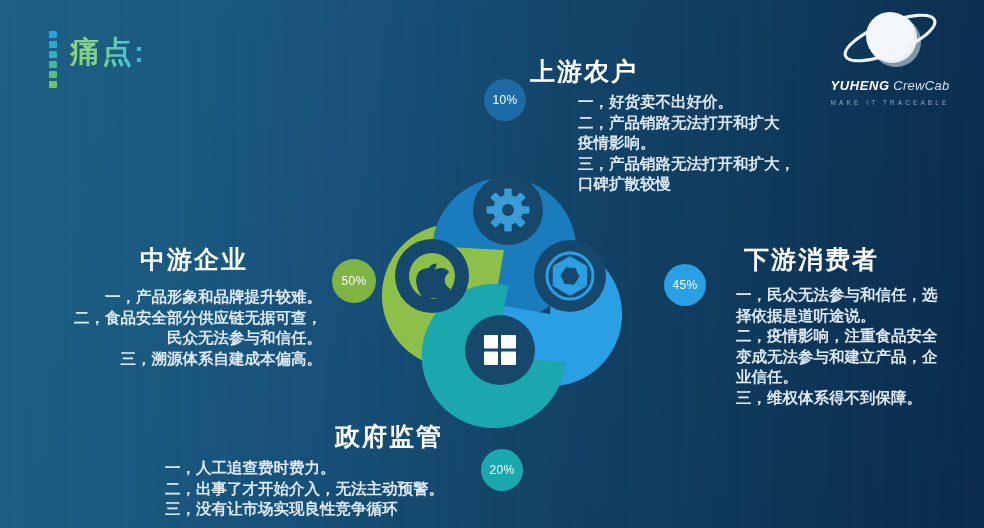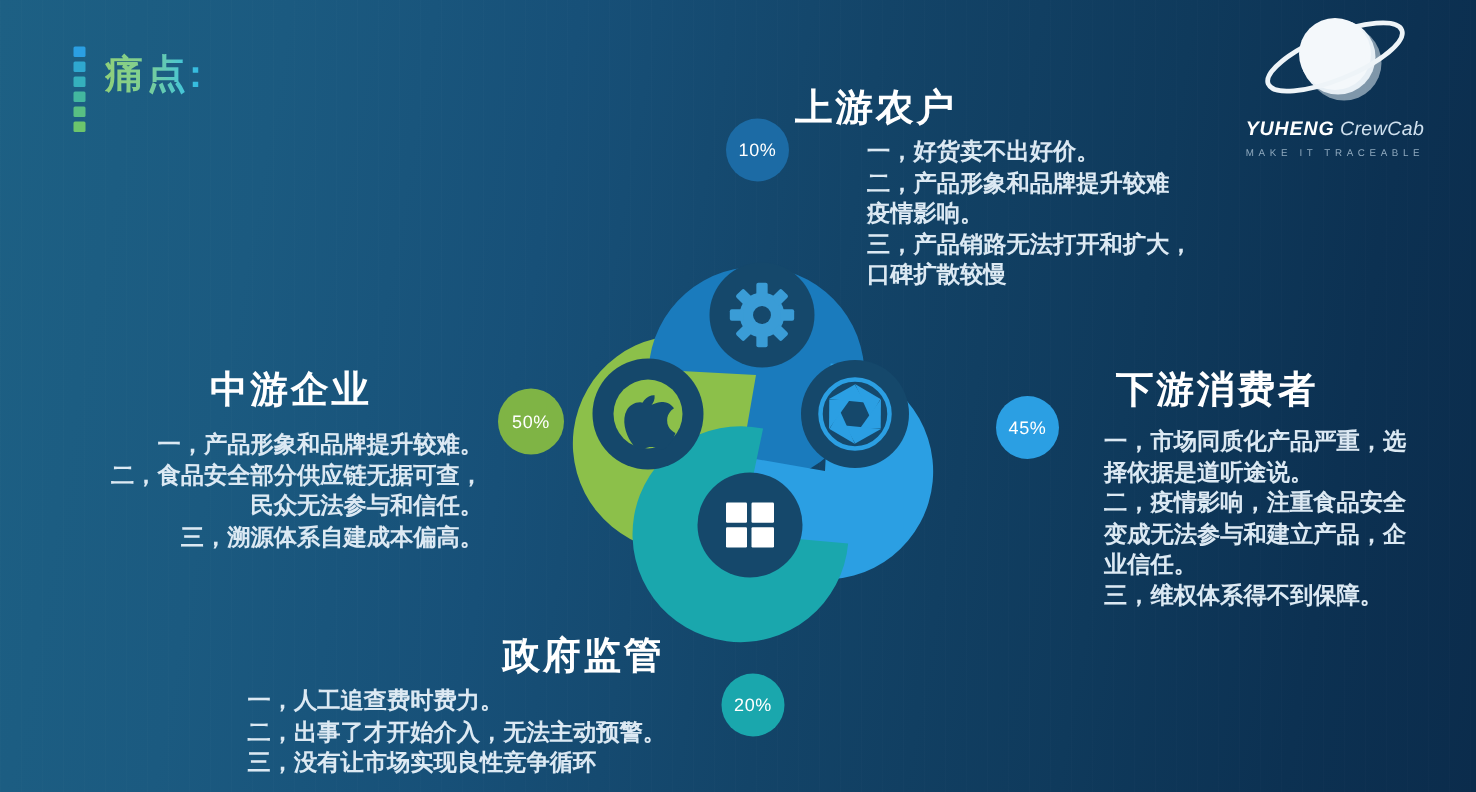--- a/index.html
+++ b/index.html
@@ -20,21 +20,21 @@
     pointer-events:none;
   }
   
   #dots{
     position:absolute;left:49px;top:31px;
     display:flex;flex-direction:column;gap:3px;
   }
   #dots i{display:block;width:8px;height:7px;border-radius:1px;}
   #heading{
     position:absolute;left:70px;top:32px;
-    font-size:26px;font-weight:bold;letter-spacing:2px;
+    font-size:30px;font-weight:bold;letter-spacing:2px;
     background:linear-gradient(90deg,#8fd07a 0%,#7fcf92 40%,#46c5d6 78%,#2ab5e6 100%);
     -webkit-background-clip:text;background-clip:text;color:transparent;
     white-space:nowrap;
   }
   
   #logo{position:absolute;right:16px;top:4px;width:156px;text-align:center;}
   #logo .planet{position:relative;height:72px;}
   #logo-name{margin-top:2px;font-size:13px;white-space:nowrap;}
   #logo-name .b{font-weight:bold;font-style:italic;color:#ffffff;letter-spacing:0.6px;}
   #logo-name .l{font-style:italic;color:#cfe0ee;letter-spacing:0.3px;}
@@ -191,37 +191,37 @@
   <div id="badges">
       <div class="badge" style="left: 484px; top: 79px; width: 42px; height: 42px; background: rgb(28, 107, 165);">10%</div>
       <div class="badge" style="left: 664px; top: 264px; width: 42px; height: 42px; background: rgb(43, 159, 227);">45%</div>
       <div class="badge" style="left: 332px; top: 259px; width: 44px; height: 44px; background: rgb(127, 180, 69);">50%</div>
       <div class="badge" style="left: 481px; top: 449px; width: 42px; height: 42px; background: rgb(26, 167, 173);">20%</div>
     </div>
 
   <div class="sect-title" id="up-title">上游农户</div>
   <div class="sect-body" id="up-body">
       <p>一，好货卖不出好价。</p>
-      <p>二，产品形象和品牌提升较难</p>
+      <p>二，产品销路无法打开和扩大</p>
       <p>疫情影响。</p>
       <p>三，产品销路无法打开和扩大，</p>
       <p>口碑扩散较慢</p>
     </div>
 
   <div class="sect-title" id="mid-title">中游企业</div>
   <div class="sect-body" id="mid-body">
       <p>一，产品形象和品牌提升较难。</p>
       <p>二，食品安全部分供应链无据可查，</p>
       <p>民众无法参与和信任。</p>
       <p>三，溯源体系自建成本偏高。</p>
     </div>
 
   <div class="sect-title" id="down-title">下游消费者</div>
   <div class="sect-body" id="down-body">
-      <p>一，市场同质化产品严重，选</p>
+      <p>一，民众无法参与和信任，选</p>
       <p>择依据是道听途说。</p>
       <p>二，疫情影响，注重食品安全</p>
       <p>变成无法参与和建立产品，企</p>
       <p>业信任。</p>
       <p>三，维权体系得不到保障。</p>
     </div>
 
   <div class="sect-title" id="gov-title">政府监管</div>
   <div class="sect-body" id="gov-body">
       <p>一，人工追查费时费力。</p>

